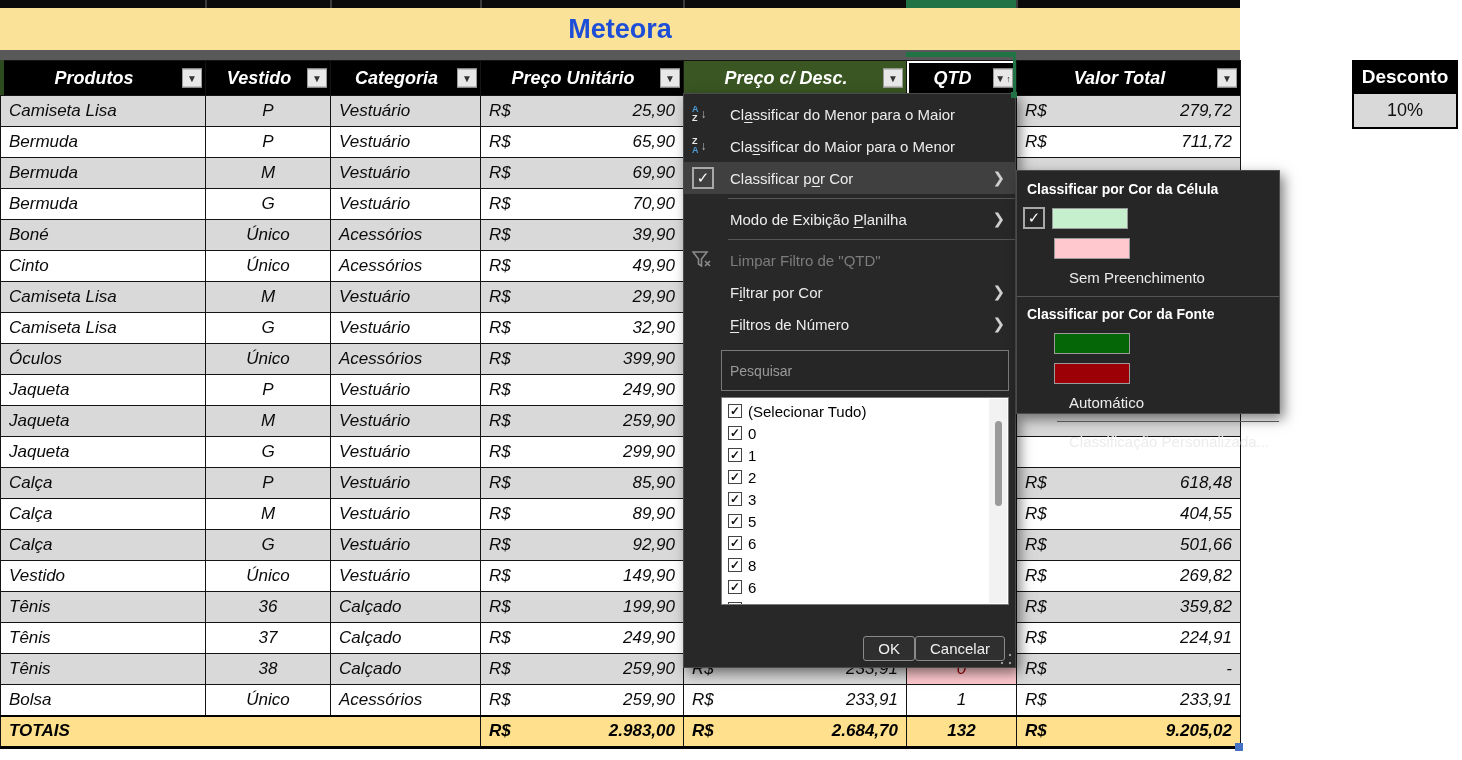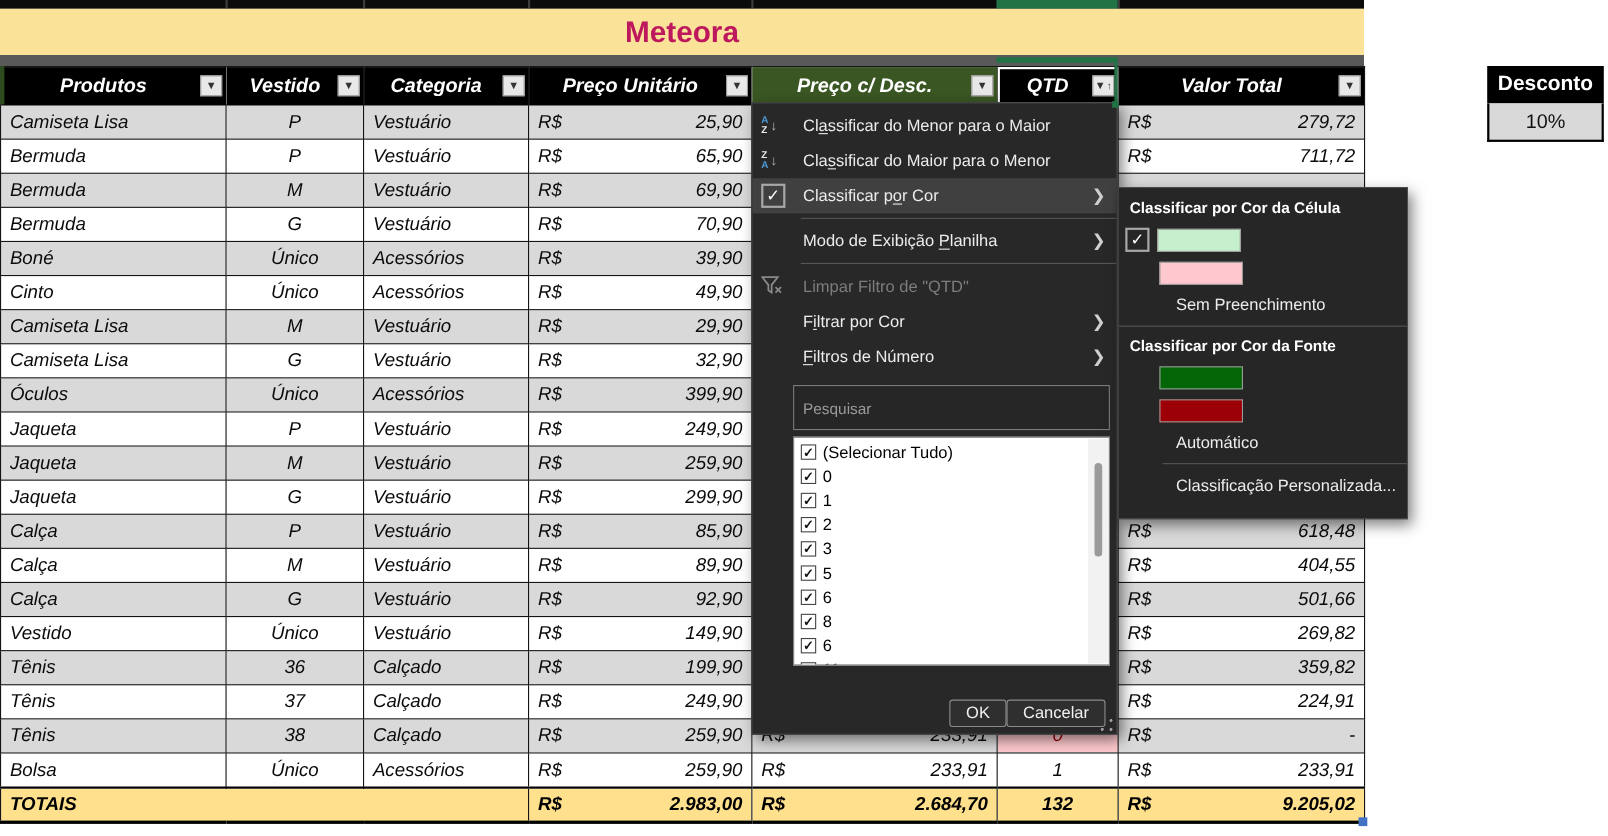--- a/index.html
+++ b/index.html
@@ -6,21 +6,21 @@
   html,body { width:1462px; height:760px; background:#fff; overflow:hidden;
     font-family:"Liberation Sans", sans-serif; }
   #stage { position:relative; width:1462px; height:760px; }
 
   
   .top-strip { position:absolute; left:0; top:0; width:1240px; height:8px; background:#0b0b0b; }
   .top-strip .tick { position:absolute; top:0; width:2px; height:8px; background:#3c3c3c; }
   .col-sel-top { position:absolute; left:906px; top:0; width:110px; height:8px; background:#217346; }
   .title-band { position:absolute; left:0; top:8px; width:1240px; height:42px; background:#FAE299;
     display:flex; align-items:center; justify-content:center; }
-  .title-band span { font-size:27px; font-weight:bold; color:#be185d; }
+  .title-band span { font-size:27px; font-weight:bold; color:#1d4ed8; }
   .gray-strip { position:absolute; left:0; top:50px; width:1240px; height:10px; background:#595959; }
   .qtd-green-top { position:absolute; left:906px; top:52px; width:110px; height:5px; background:#217346; z-index:6; }
   .qtd-green-right { position:absolute; left:1013px; top:57px; width:3px; height:38px; background:#217346; z-index:6; }
   .qtd-fill-handle { position:absolute; left:1011px; top:92px; width:6px; height:6px; background:#217346; z-index:40; }
   .hdr-left-green { position:absolute; left:0; top:60px; width:4px; height:35px; background:#2C4B1E; z-index:6; }
 
   
   .sheet { position:absolute; left:0; top:60px; z-index:1; }
   table { border-collapse:collapse; table-layout:fixed;font-style:italic; }
   th, td { border:1px solid #141414; overflow:hidden; white-space:nowrap; }
@@ -81,21 +81,21 @@
   .btnrow { display:flex; justify-content:flex-end; gap:0; margin:31px 10px 0 0; }
   .mbtn { background:#2f2f2f; border:1px solid #8a8a8a; border-radius:3px; color:#f0f0f0; font-size:15px;
     padding:3px 14px; font-family:"Liberation Sans",sans-serif; }
   .grip { position:absolute; right:3px; bottom:2px; width:12px; height:12px;
     background:
       radial-gradient(circle at 10px 2px, #9a9a9a 1.2px, transparent 1.6px),
       radial-gradient(circle at 10px 10px, #9a9a9a 1.2px, transparent 1.6px),
       radial-gradient(circle at 2px 10px, #9a9a9a 1.2px, transparent 1.6px); }
 
   
-  .submenu { position:absolute; left:1016px; top:170px; width:264px; height:302px; background:#262626;
+  .submenu { position:absolute; left:1016px; top:170px; width:264px; height:244px; background:#262626;
     border:1px solid #4a4a4a; box-shadow:4px 5px 12px rgba(0,0,0,.5); z-index:30; color:#ECECEC; padding-top:6px; }
   .sm-h { font-weight:bold; font-size:14px; padding:4px 10px 6px 10px; color:#fff; }
   .sw-row { display:flex; align-items:center; height:30px; padding-left:6px; }
   .sw-row .mcheck { margin-right:7px; }
   .sw-row .sw-indent { width:31px; flex:0 0 31px; }
   .swatch { width:76px; height:21px; border:1px solid #9a9a9a; }
   .sm-item { height:28px; display:flex; align-items:center; padding-left:52px; font-size:15px; }
   .sm-sep { height:1px; background:#565656; margin:5px 0; }
   .sm-sep.ind { margin-left:40px; }
 </style>

